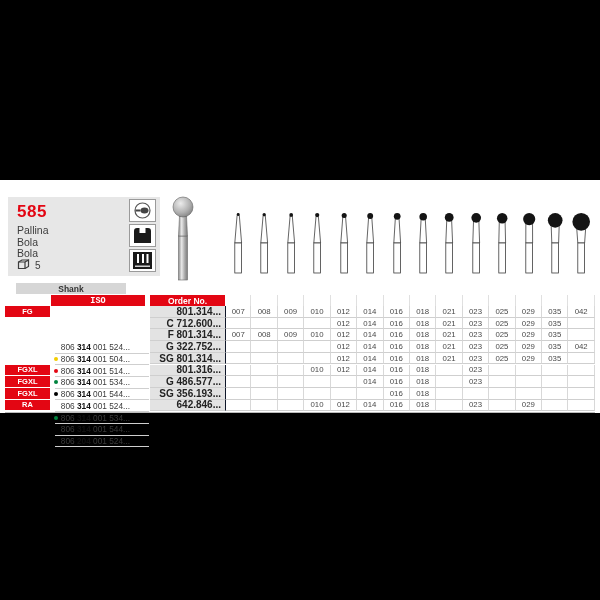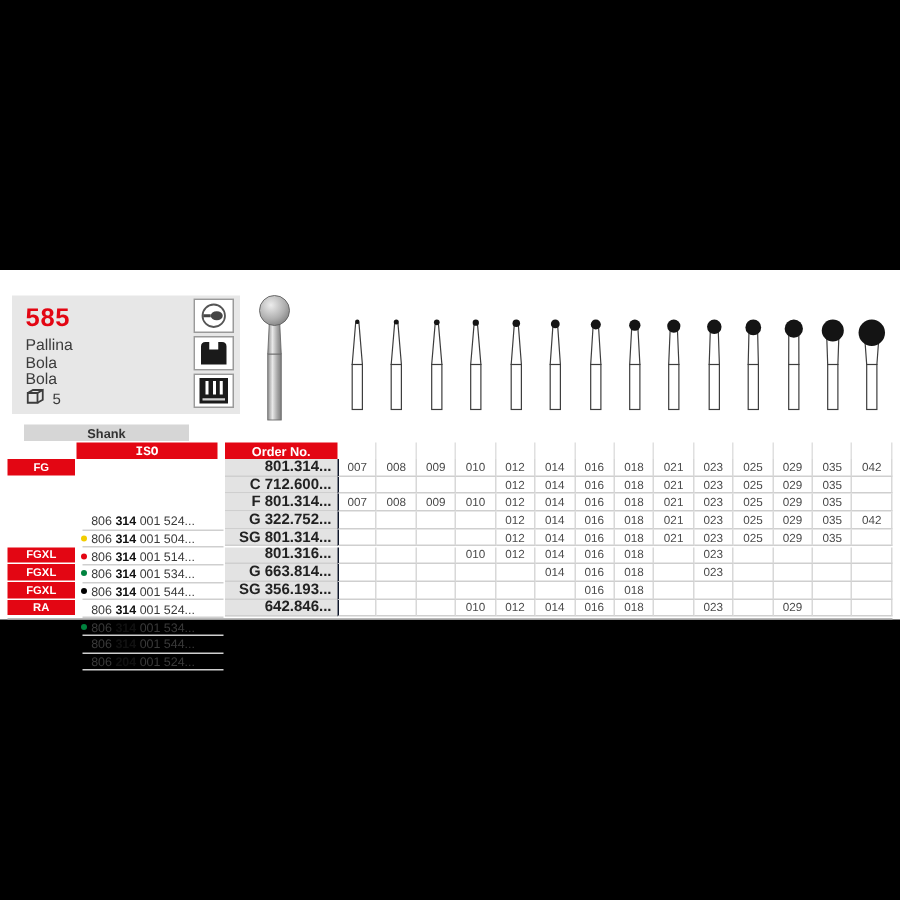--- a/index.html
+++ b/index.html
@@ -341,21 +341,21 @@
             <div class="szCell"></div>
             <div class="szCell"></div>
           </div>
         </div>
         <div class="trow" style="top: 70.2px;">
           <div class="cellShank">FGXL</div>
           <div class="cellIso">
             <span class="dot" style="background: rgb(0, 131, 62);"></span>
             <span class="isotext">806 <b>314</b> 001 534...</span>
           </div>
-          <div class="cellOrder">G 663.814...</div>
+          <div class="cellOrder">G 486.577...</div>
           <div class="cellSizes">
             <div class="szCell"></div>
             <div class="szCell"></div>
             <div class="szCell"></div>
             <div class="szCell"></div>
             <div class="szCell"></div>
             <div class="szCell">014</div>
             <div class="szCell">016</div>
             <div class="szCell">018</div>
             <div class="szCell"></div>

